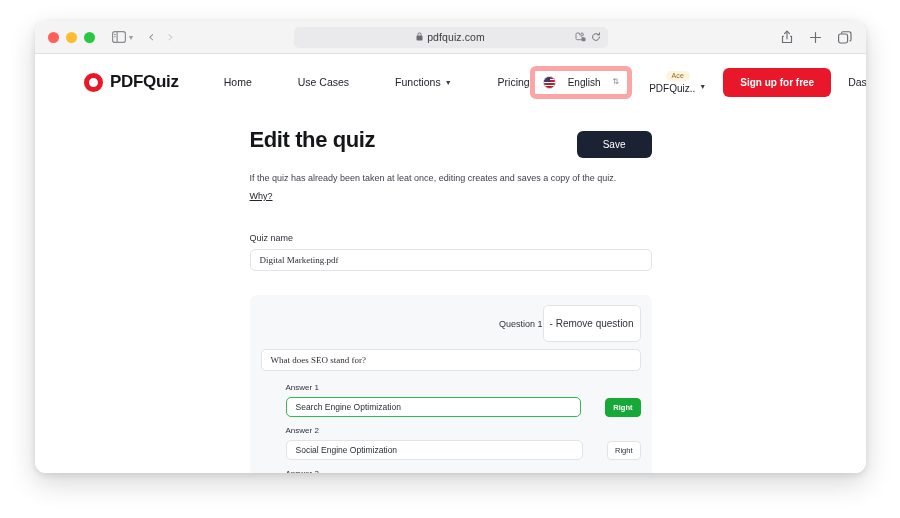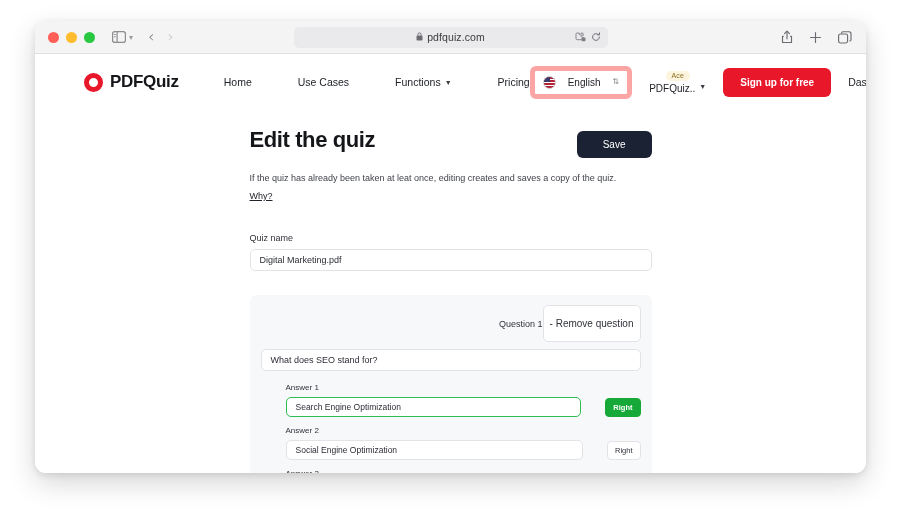--- a/index.html
+++ b/index.html
@@ -211,21 +211,21 @@
   .text-input {
     width: 100%;
     height: 22px;
     border: 1px solid #e2e3e7;
     border-radius: 5px;
     background: #ffffff;
     font-size: 9px;
     color: #2c2e36;
     padding: 0 9px;
     display: flex; align-items: center;
-    font-family: Liberation Sans, sans-serif;
+    font-family: Liberation Serif, serif;
   }
 
   
   .question-card {
     margin-top: 24px;
     background: #f7f8fa;
     border-radius: 7px;
     padding: 10px 11px 14px 11px;
   }
   .q-head {

